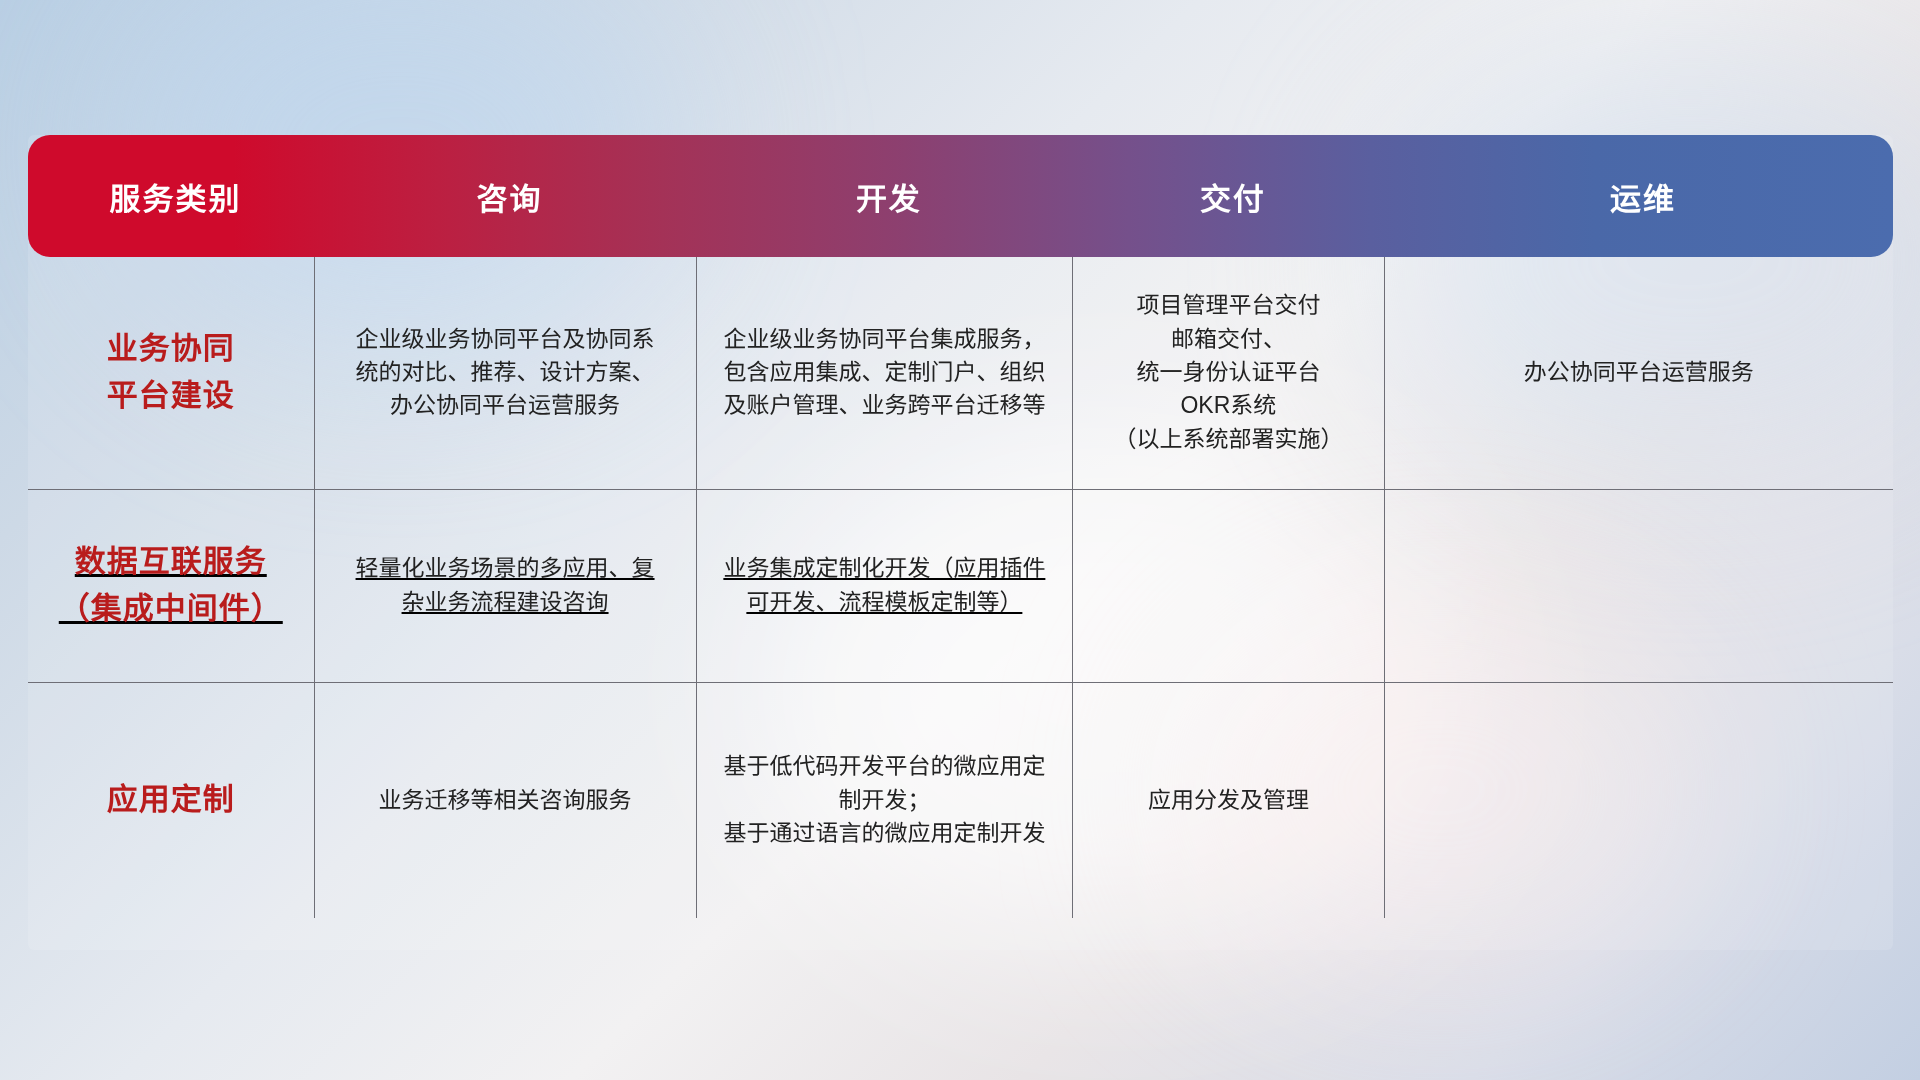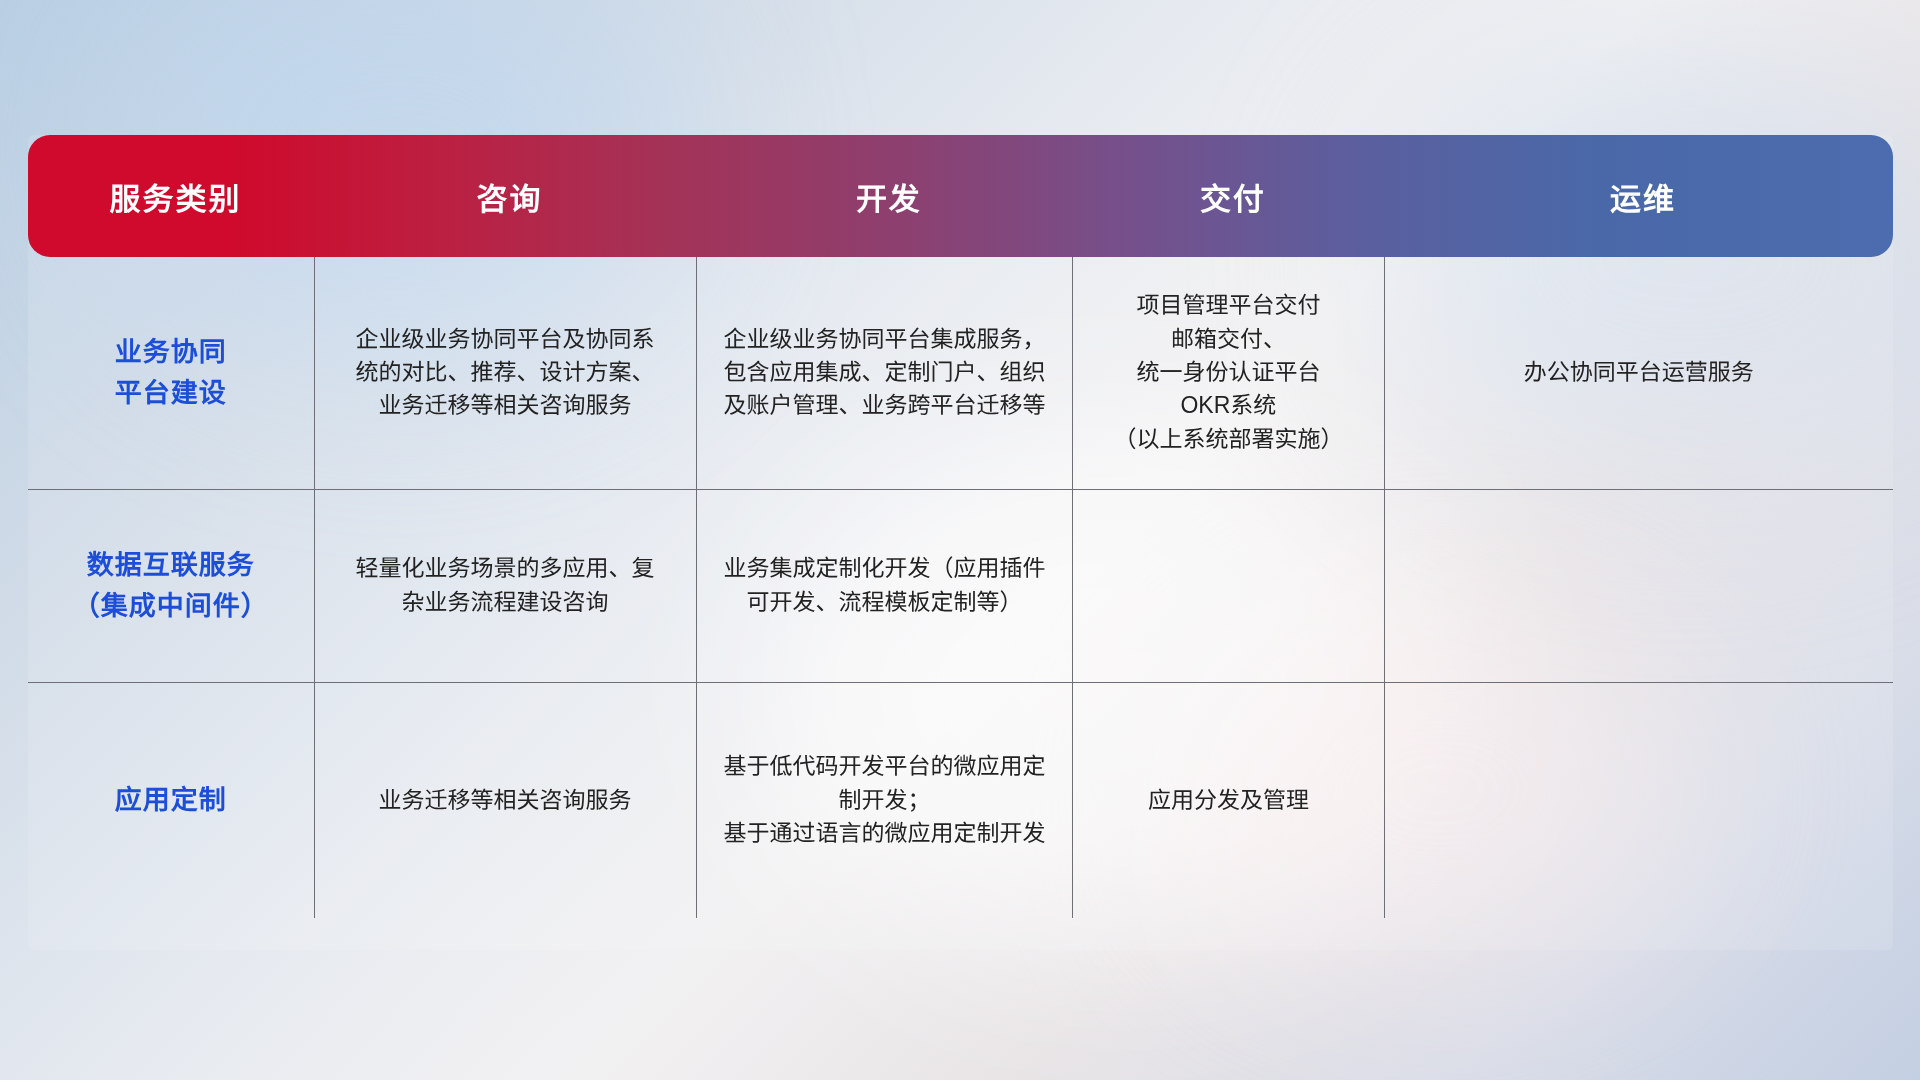--- a/index.html
+++ b/index.html
@@ -92,29 +92,29 @@
     color: #222222;
     padding: 14px 18px;
     background: transparent;
   }
   tbody tr:first-child td { border-top: none; }
   tbody td:first-child { border-left: none; }
   tbody td:last-child  { border-right: none; }
   tbody tr:last-child td { border-bottom: none; text-align: center; }
 
   td.cat {
-    font-size: 27px;
+    font-size: 31px;
     font-weight: bold;
-    color: #1d4ed8;
+    color: #b91c1c;
     letter-spacing: 1px;
     line-height: 1.5;
   }
 
   .row-1 { height: 232px; }
-  .row-2 { height: 193px; }
+  .row-2 { height: 193px; text-decoration: underline; }
   .row-3 { height: 236px; }
 
   .cell-text { white-space: pre-line; display: block; }
 </style>
 </head>
 <body>
 
 <div class="bg-bloom bloom-c"></div>
 <div class="bg-bloom bloom-d"></div>
 <div class="bg-bloom bloom-a"></div>
@@ -135,21 +135,21 @@
   </thead>
   <tbody>
     <tr class="row-1">
       <td class="cat">
           <span class="cell-text">业务协同
 平台建设</span>
         </td>
       <td>
           <span class="cell-text">企业级业务协同平台及协同系
 统的对比、推荐、设计方案、
-业务迁移等相关咨询服务</span>
+办公协同平台运营服务</span>
         </td>
       <td>
           <span class="cell-text">企业级业务协同平台集成服务，
 包含应用集成、定制门户、组织
 及账户管理、业务跨平台迁移等</span>
         </td>
       <td>
           <span class="cell-text">项目管理平台交付
 邮箱交付、
 统一身份认证平台

